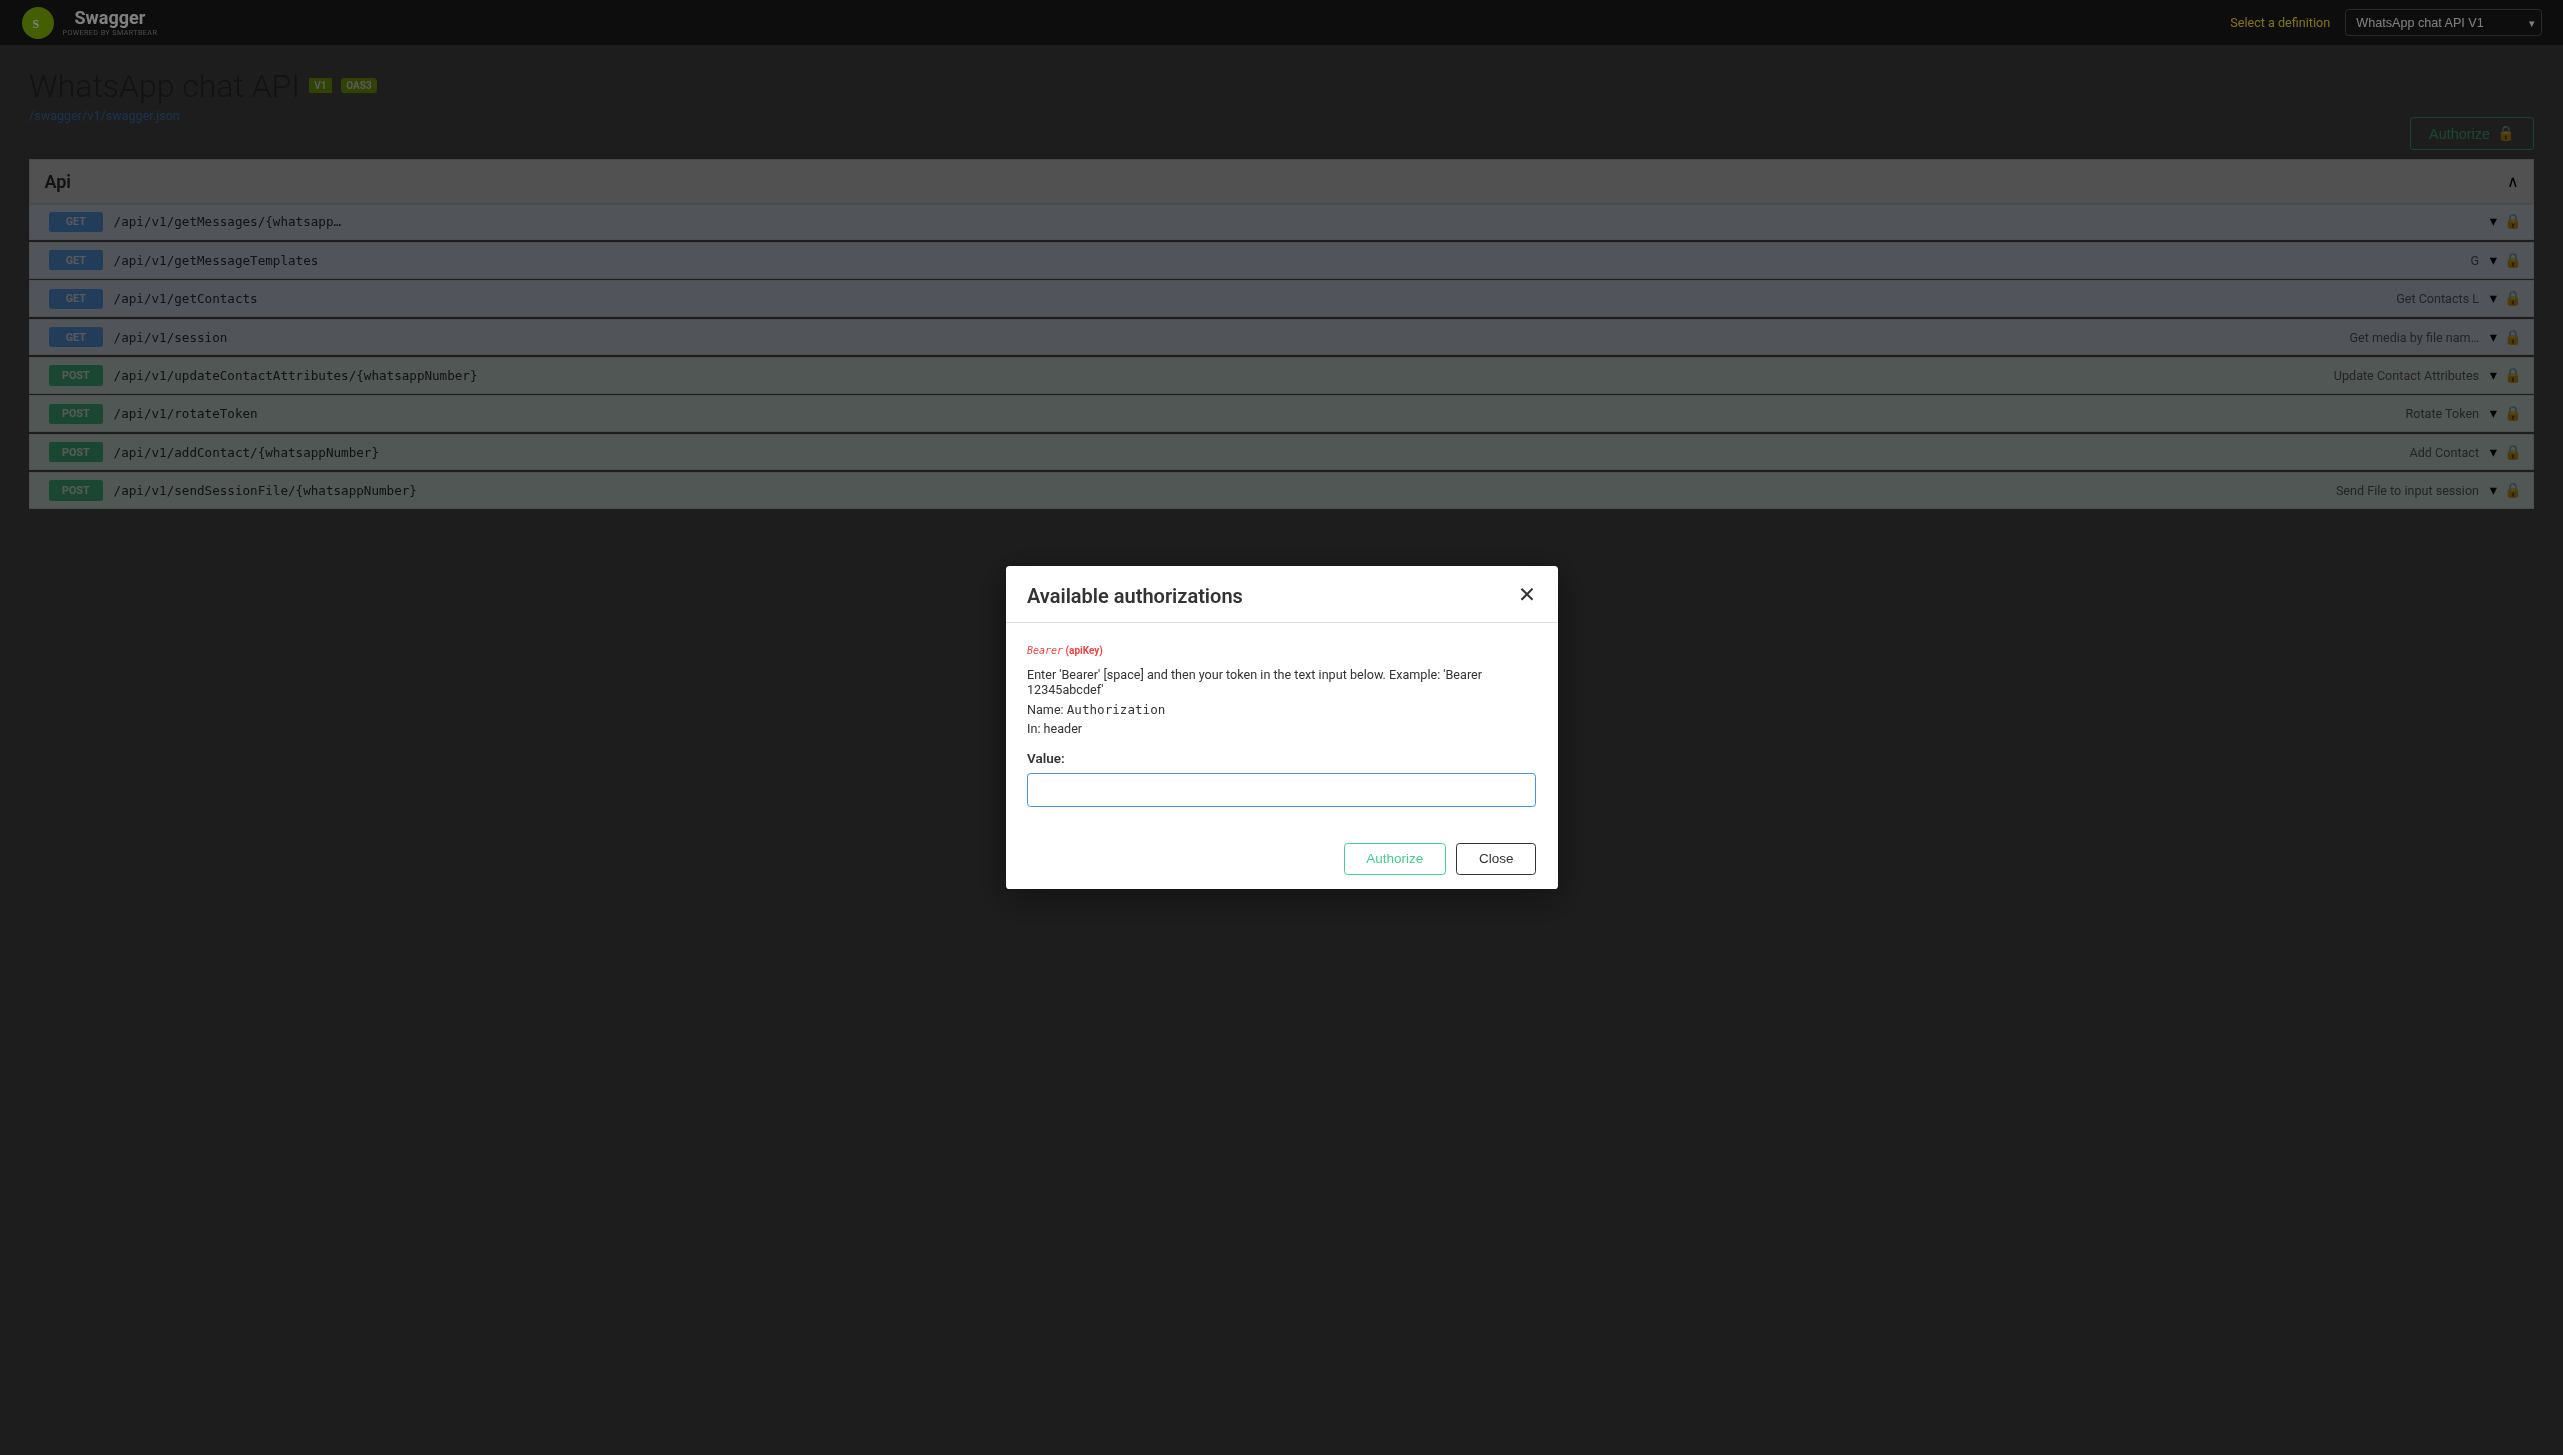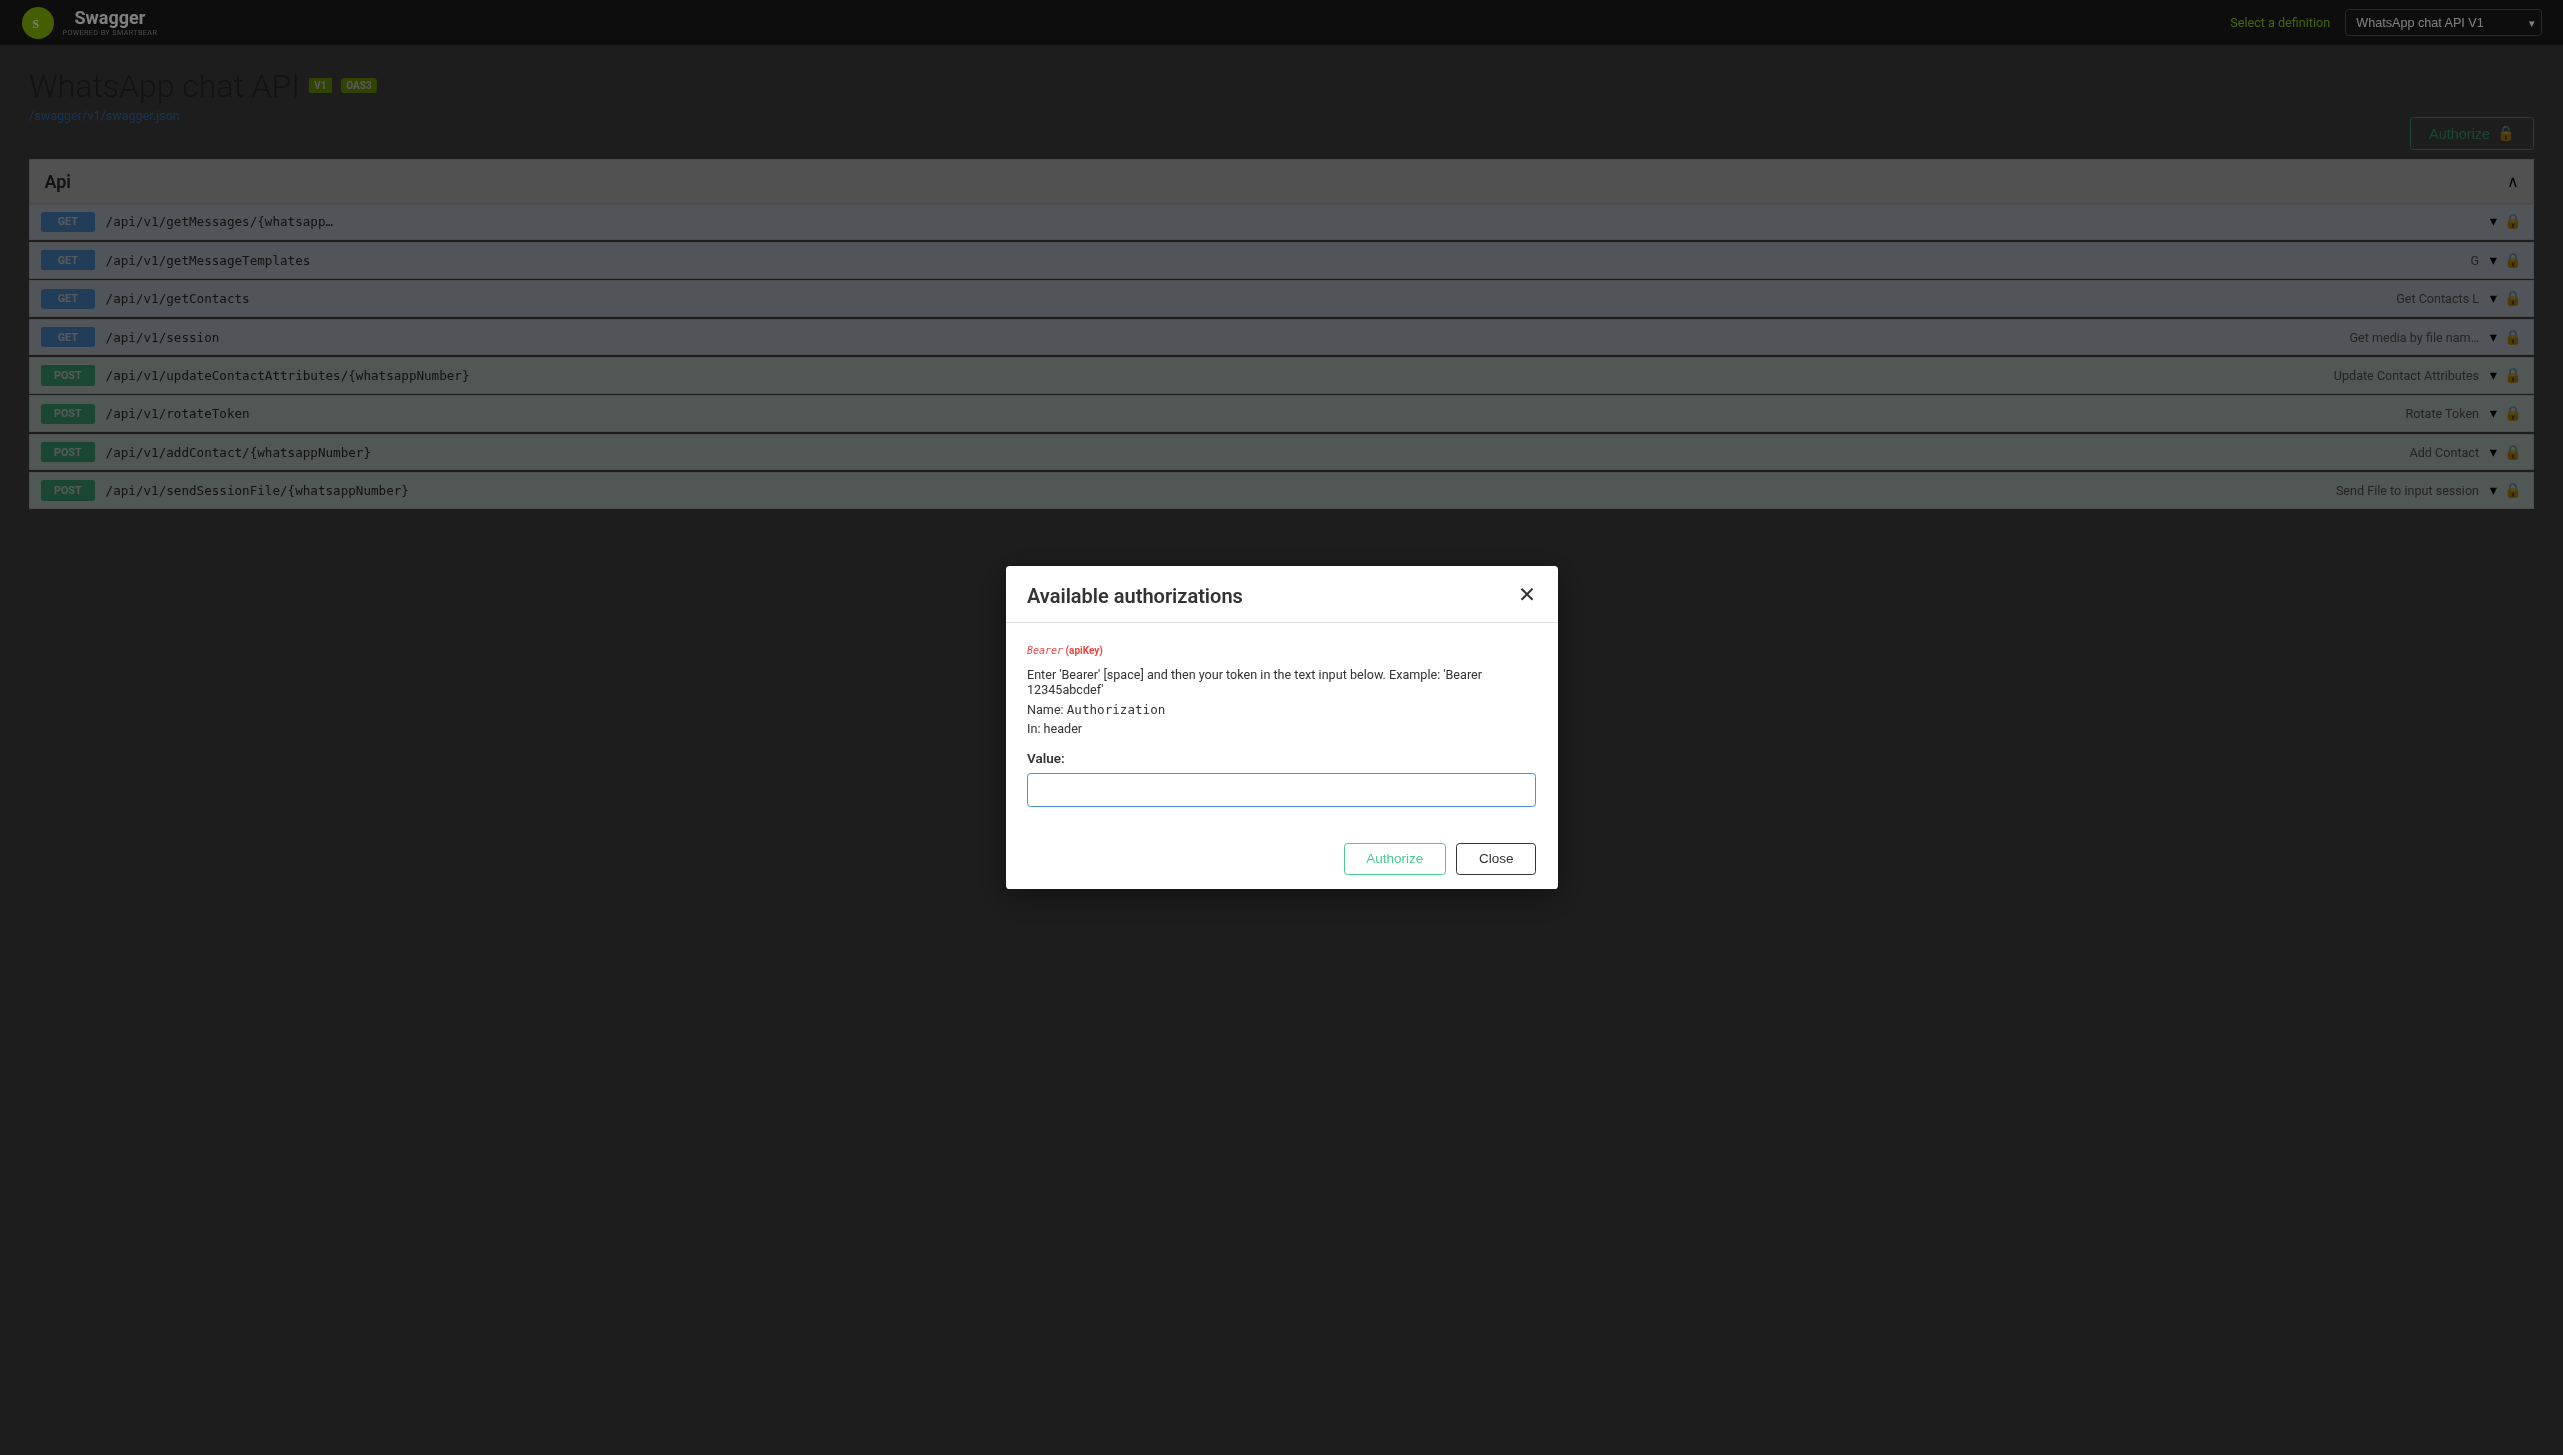--- a/index.html
+++ b/index.html
@@ -54,21 +54,21 @@
       color: #999;
       text-transform: uppercase;
       letter-spacing: 0.4px;
     }
     .header-right {
       display: flex;
       align-items: center;
       gap: 14.4px;
     }
     .select-definition-label {
-      color: #84cc16;
+      color: #fde047;
       font-size: 12.6px;
     }
     .definition-select {
       background: #1b1b1b;
       color: white;
       border: 0.9px solid #555;
       padding: 5.4px 27px 5.4px 10.8px;
       font-size: 12.6px;
       border-radius: 3.6px;
       appearance: none;
@@ -173,20 +173,21 @@
       gap: 10.8px;
     }
     .method-badge {
       font-size: 10.8px;
       font-weight: bold;
       padding: 3.6px 9px;
       border-radius: 2.7px;
       color: white;
       min-width: 54px;
       text-align: center;
+      margin-left: 8px;
     }
     .method-get { background: #61affe; }
     .method-post { background: #49cc90; }
     .endpoint-path {
       font-family: monospace;
       font-size: 12.6px;
       color: #333;
       flex: 1;
     }
     .endpoint-desc {

